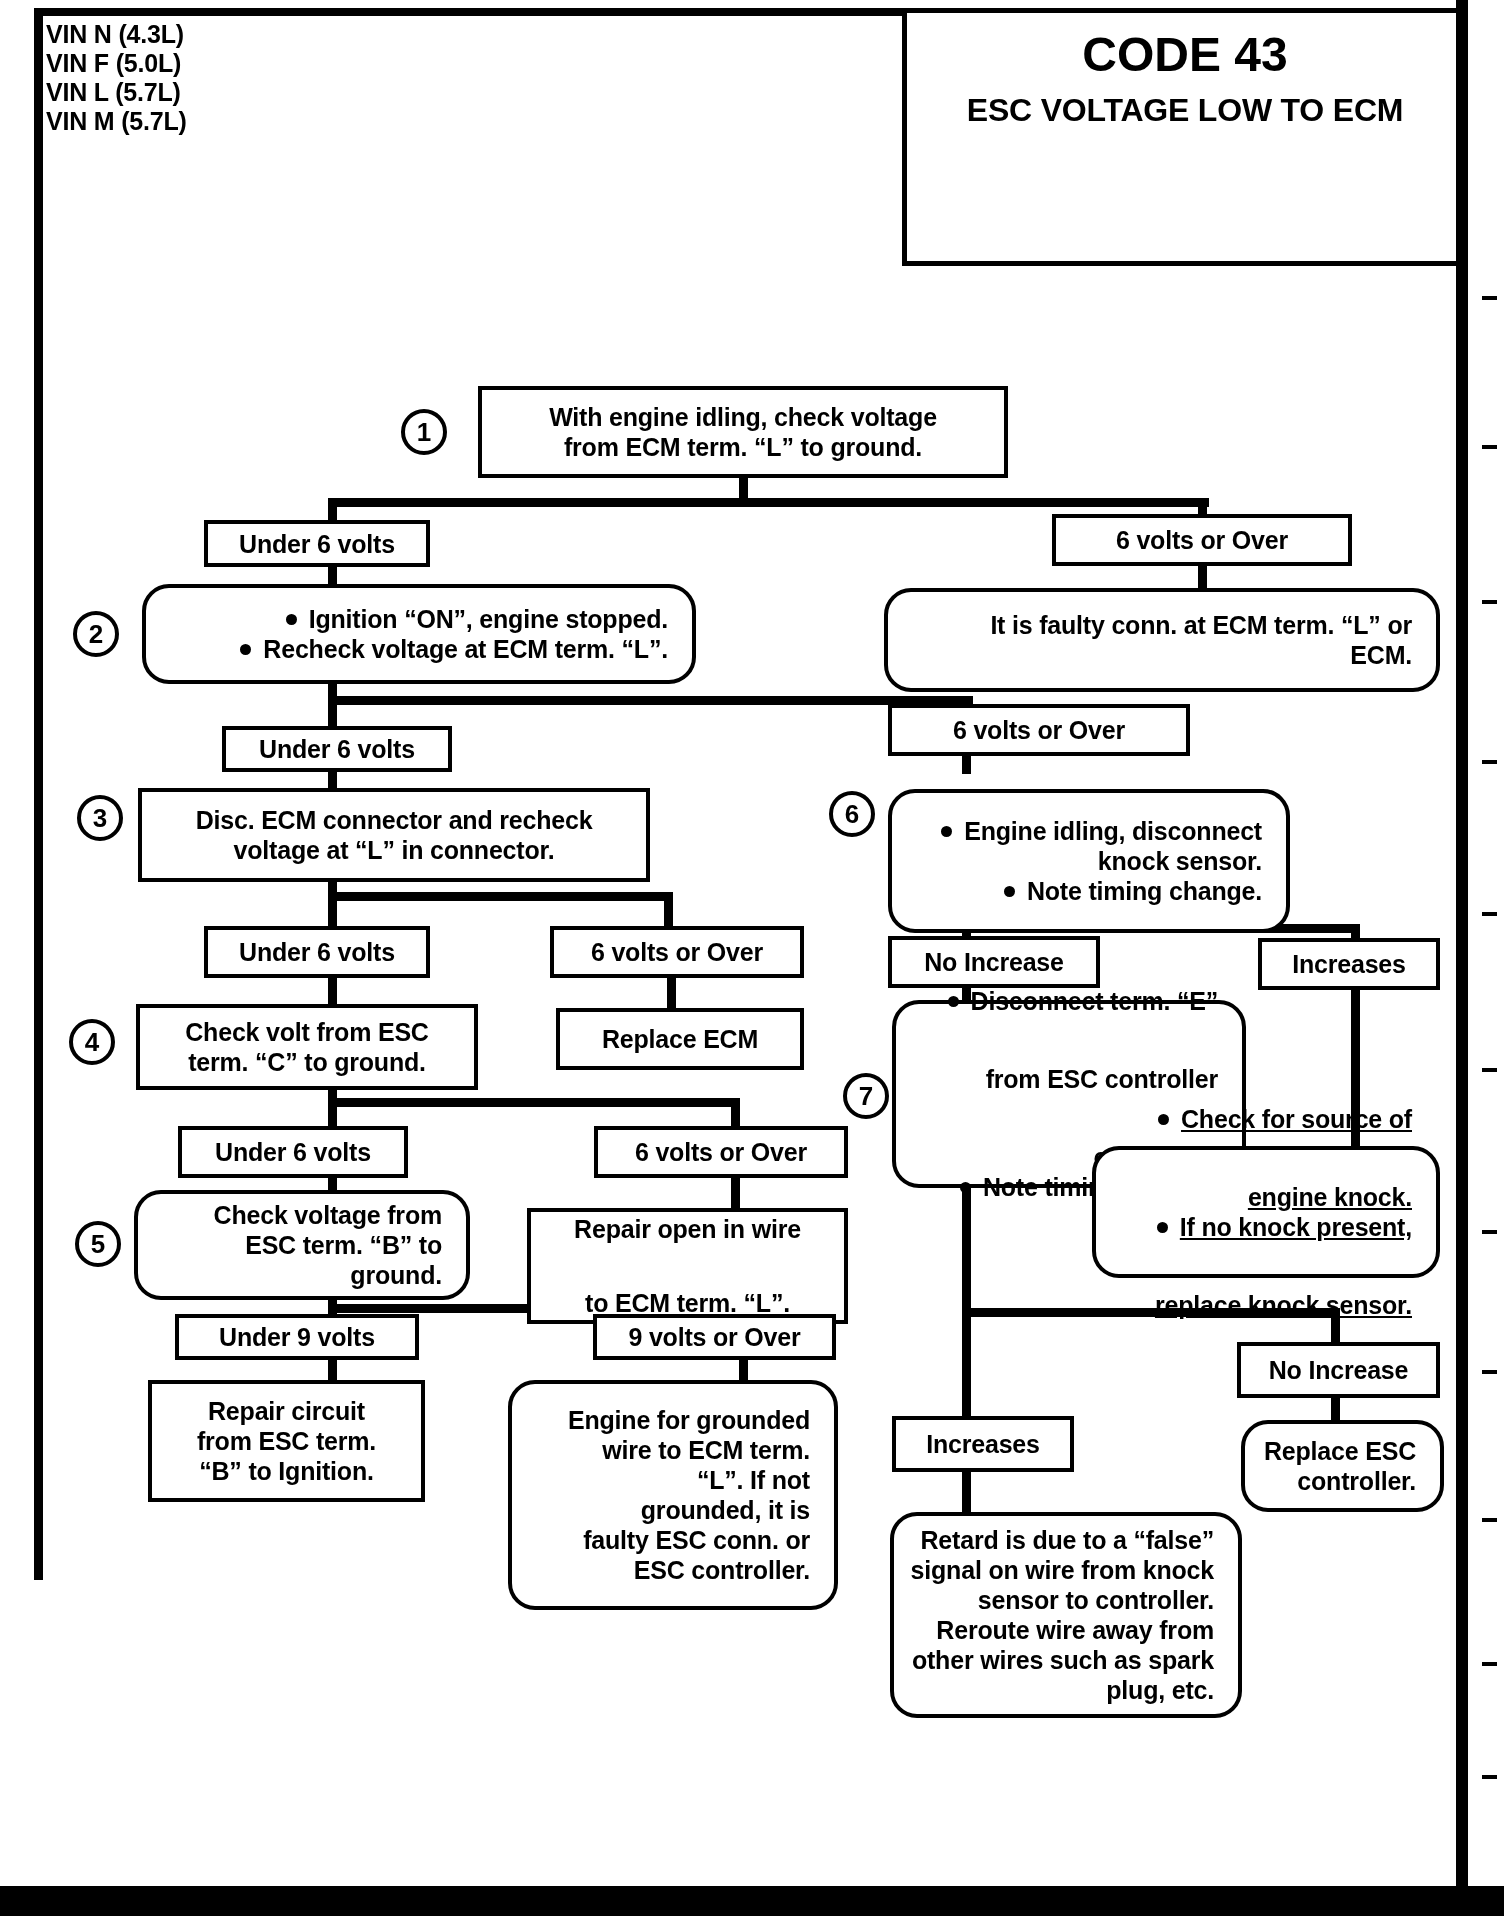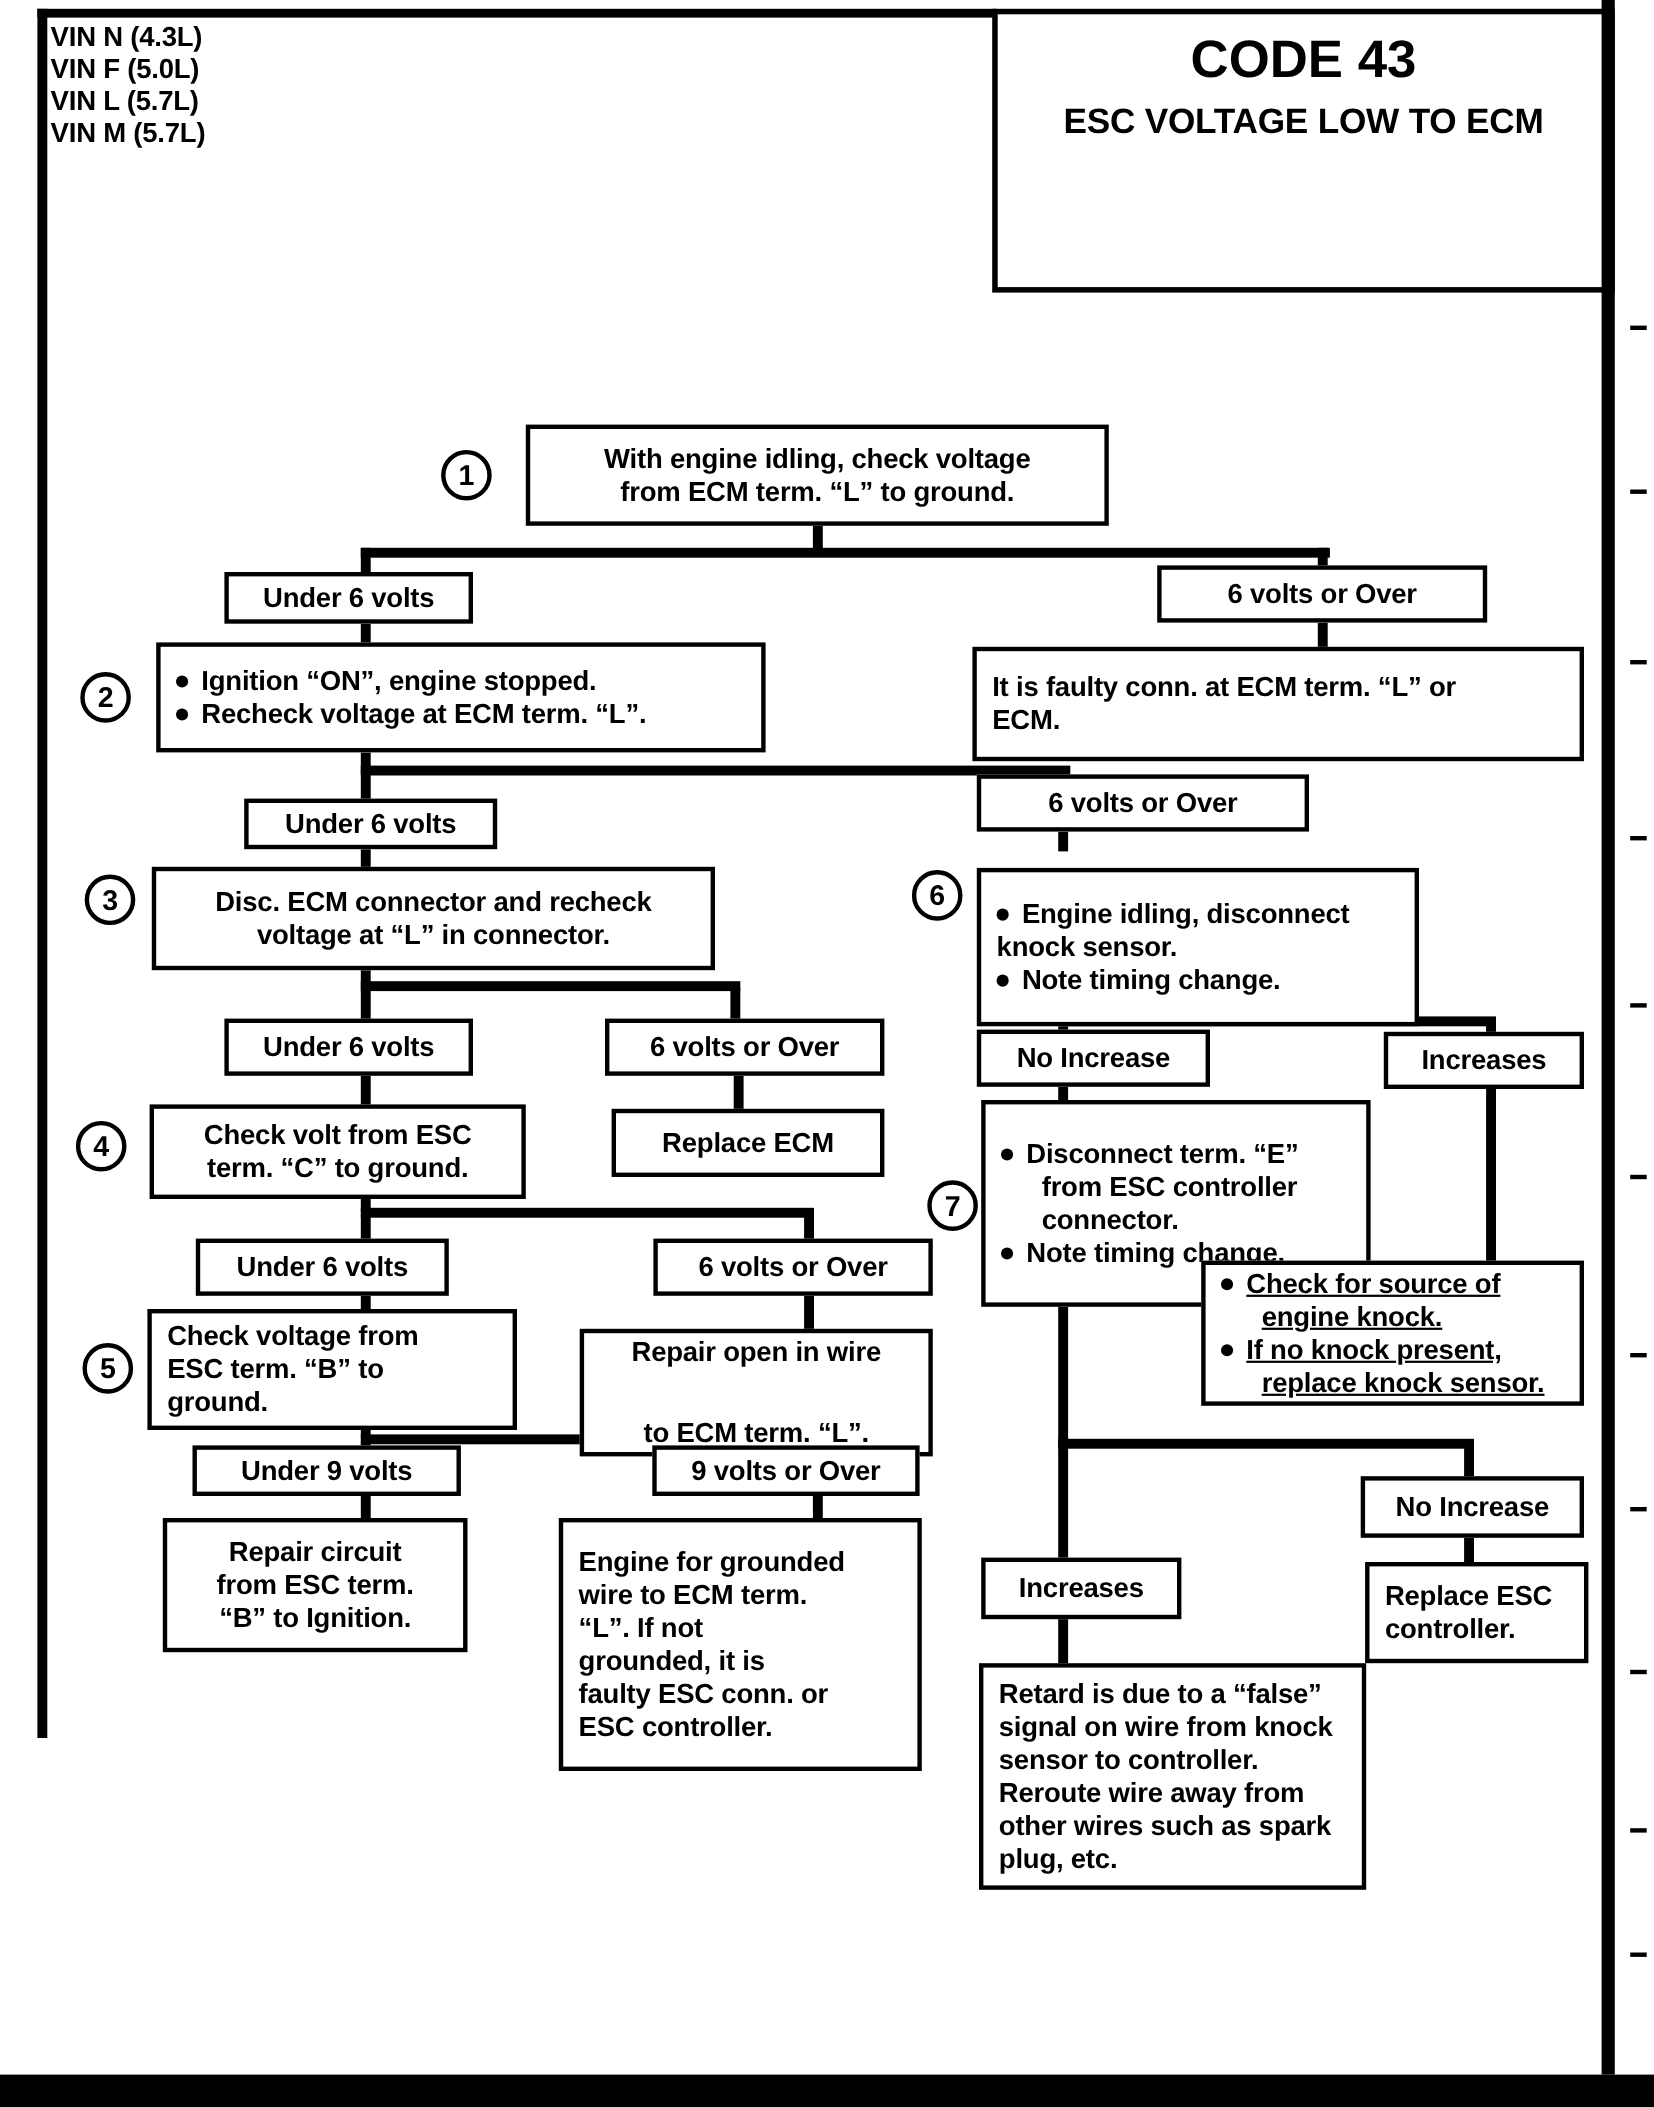--- a/index.html
+++ b/index.html
@@ -18,24 +18,24 @@
   }
   #title-code{font-size:48px;line-height:56px;letter-spacing:0px;}
   #title-sub1{font-size:32px;line-height:38px;margin-top:8px;}
   #title-sub2{font-size:28px;line-height:30px;}
   .fc-node{
     position:absolute;border:4px solid #000;background:#fff;box-sizing:border-box;
     display:flex;flex-direction:column;justify-content:center;
     font-size:25px;line-height:30px;
   }
   .fc-node.align-c{align-items:center;text-align:center;padding:2px 6px;justify-content:center;}
-  .fc-node.align-l{align-items:flex-start;text-align:left;padding:4px 24px 4px 14px;}
+  .fc-node.align-l{align-items:flex-end;text-align:left;padding:4px 24px 4px 14px;border-radius:27px;}
   .fc-line{display:flex;align-items:flex-start;}
   .dot{flex:0 0 auto;width:11px;height:11px;border-radius:50%;background:#000;margin:10px 12px 0 0;}
-  .ind{margin-left:37px;}
+  .ind{margin-left:37px;margin-top:48px;}
   .conn{position:absolute;background:#000;}
   .circ{
     position:absolute;width:46px;height:46px;border:4px solid #000;border-radius:50%;
     background:#fff;box-sizing:border-box;display:flex;align-items:center;justify-content:center;
     font-size:26px;
   }
 </style>
 </head>
 <body>
 

